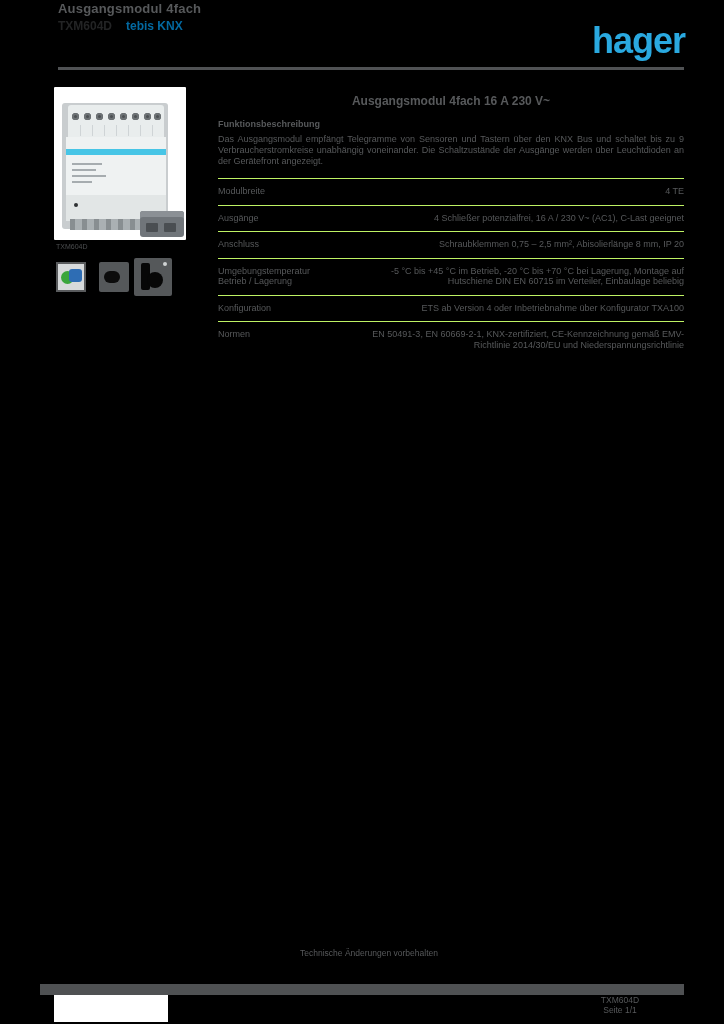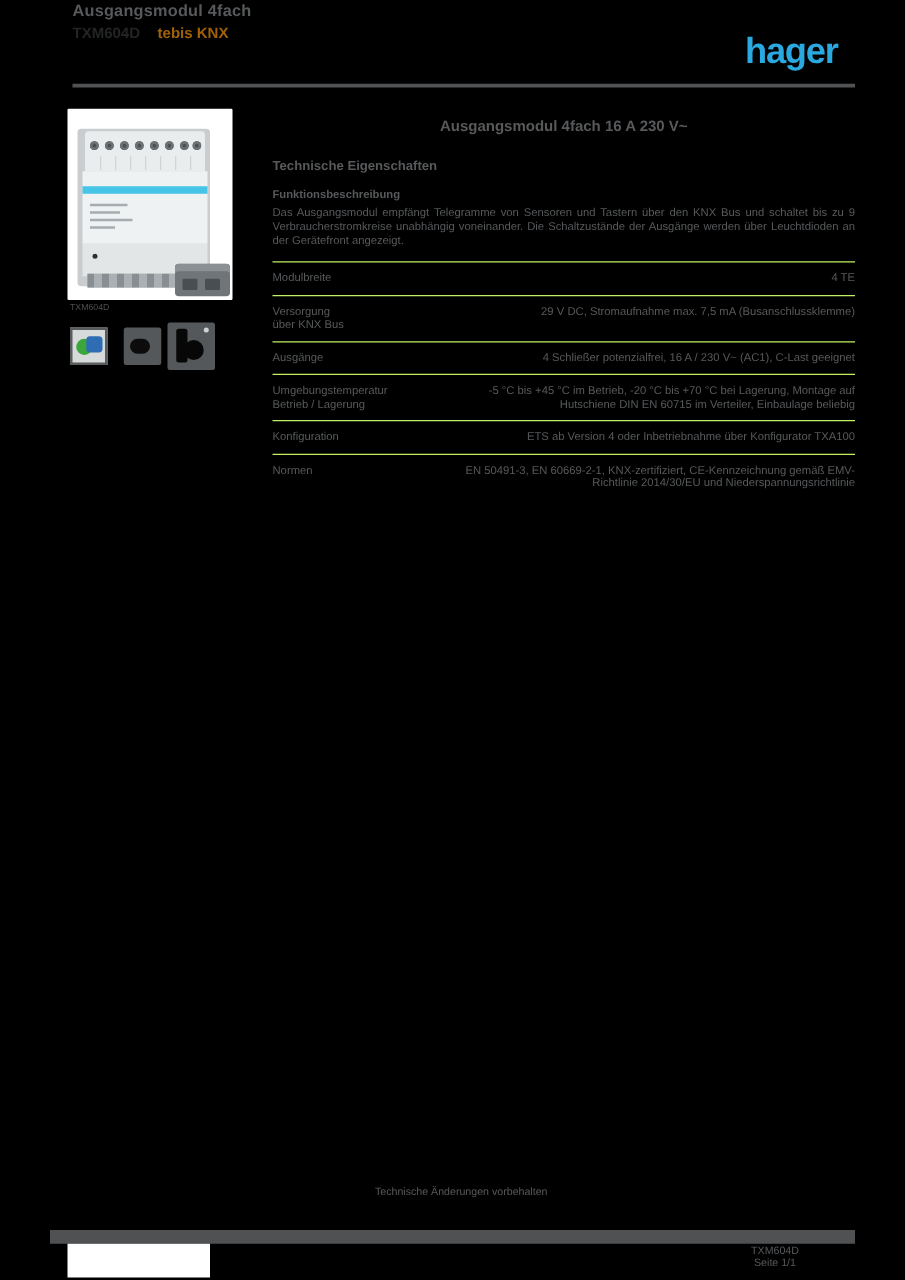--- a/index.html
+++ b/index.html
@@ -7,24 +7,24 @@
     width:724px;height:1024px;background:#000;position:relative;overflow:hidden;
     font-family:"Liberation Sans","DejaVu Sans",sans-serif;color:#57595b;
   }
   #page{position:absolute;inset:0;}
 
   
   .title{position:absolute;left:58px;top:1px;}
   .title-l1{font-size:13px;font-weight:bold;color:#57595b;letter-spacing:.2px;white-space:nowrap;}
   .title-l2{margin-top:3px;font-size:12px;font-weight:bold;white-space:nowrap;}
   .title-ref{color:#232425;}
-  .title-suffix{color:#a16207;margin-left:14px;}
+  .title-suffix{color:#0369a1;margin-left:14px;}
   .hager-logo{
     position:absolute;left:592px;top:24px;width:78px;height:34px;
-    font-size:29px;font-weight:800;letter-spacing:-1px;color:#2aa9e0;
+    font-size:36px;font-weight:800;letter-spacing:-1px;color:#2aa9e0;
     line-height:34px;text-align:right;
   }
   .header-rule{position:absolute;left:58px;top:67px;width:626px;height:3px;background:#505254;}
 
   
   .imgbox{position:absolute;left:54px;top:87px;width:132px;height:153px;background:#fff;border-radius:1px;}
   .dev{position:absolute;left:0;top:0;width:132px;height:153px;}
   .dev-shadow{position:absolute;left:8px;top:16px;width:106px;height:126px;background:#c9cdcf;border-radius:3px;}
   .dev-term{position:absolute;left:14px;top:18px;width:96px;height:32px;background:#e9eded;border-radius:3px 3px 0 0;border-bottom:1px solid #c2c7c9;}
   .dev-screw{position:absolute;top:8px;width:7px;height:7px;border-radius:50%;background:#4c5053;box-shadow:inset 0 0 0 2px #6d7275;}
@@ -135,48 +135,47 @@
     </div>
     <div class="mark3">
       <div class="mark3-glyph"></div>
       <div class="mark3-glyph2"></div>
       <div class="mark3-dot"></div>
     </div>
   </div>
 
   <div class="specs">
     <div class="spec-heading">Ausgangsmodul 4fach 16 A 230 V~</div>
-    <div class="spec-subheading">Technische Eigenschaften</div>
     <div class="desc-label">Funktionsbeschreibung</div>
     <div class="desc">
       <p>Das Ausgangsmodul empfängt Telegramme von Sensoren und Tastern über den KNX Bus und schaltet bis zu 9 Verbraucherstromkreise unabhängig voneinander. Die Schaltzustände der Ausgänge werden über Leuchtdioden an der Gerätefront angezeigt.</p>
     </div>
 
     <table class="spec">
       <tbody>
           <tr>
         <td class="lbl">
           <div>Modulbreite</div>
           <div></div>
         </td>
         <td class="val">4 TE</td>
       </tr>
       <tr>
         <td class="lbl">
-          <div>Versorgung</div>
-          <div>über KNX Bus</div>
-        </td>
-        <td class="val">29 V DC, Stromaufnahme max. 7,5 mA (Busanschlussklemme)</td>
-      </tr>
-      <tr>
-        <td class="lbl">
           <div>Ausgänge</div>
           <div></div>
         </td>
         <td class="val">4 Schließer potenzialfrei, 16 A / 230 V~ (AC1), C-Last geeignet</td>
+      </tr>
+      <tr>
+        <td class="lbl">
+          <div>Anschluss</div>
+          <div></div>
+        </td>
+        <td class="val">Schraubklemmen 0,75 – 2,5 mm², Abisolierlänge 8 mm, IP 20</td>
       </tr>
       <tr>
         <td class="lbl">
           <div>Umgebungstemperatur</div>
           <div>Betrieb / Lagerung</div>
         </td>
         <td class="val">-5 °C bis +45 °C im Betrieb, -20 °C bis +70 °C bei Lagerung, Montage auf Hutschiene DIN EN 60715 im Verteiler, Einbaulage beliebig</td>
       </tr>
       <tr>
         <td class="lbl">

